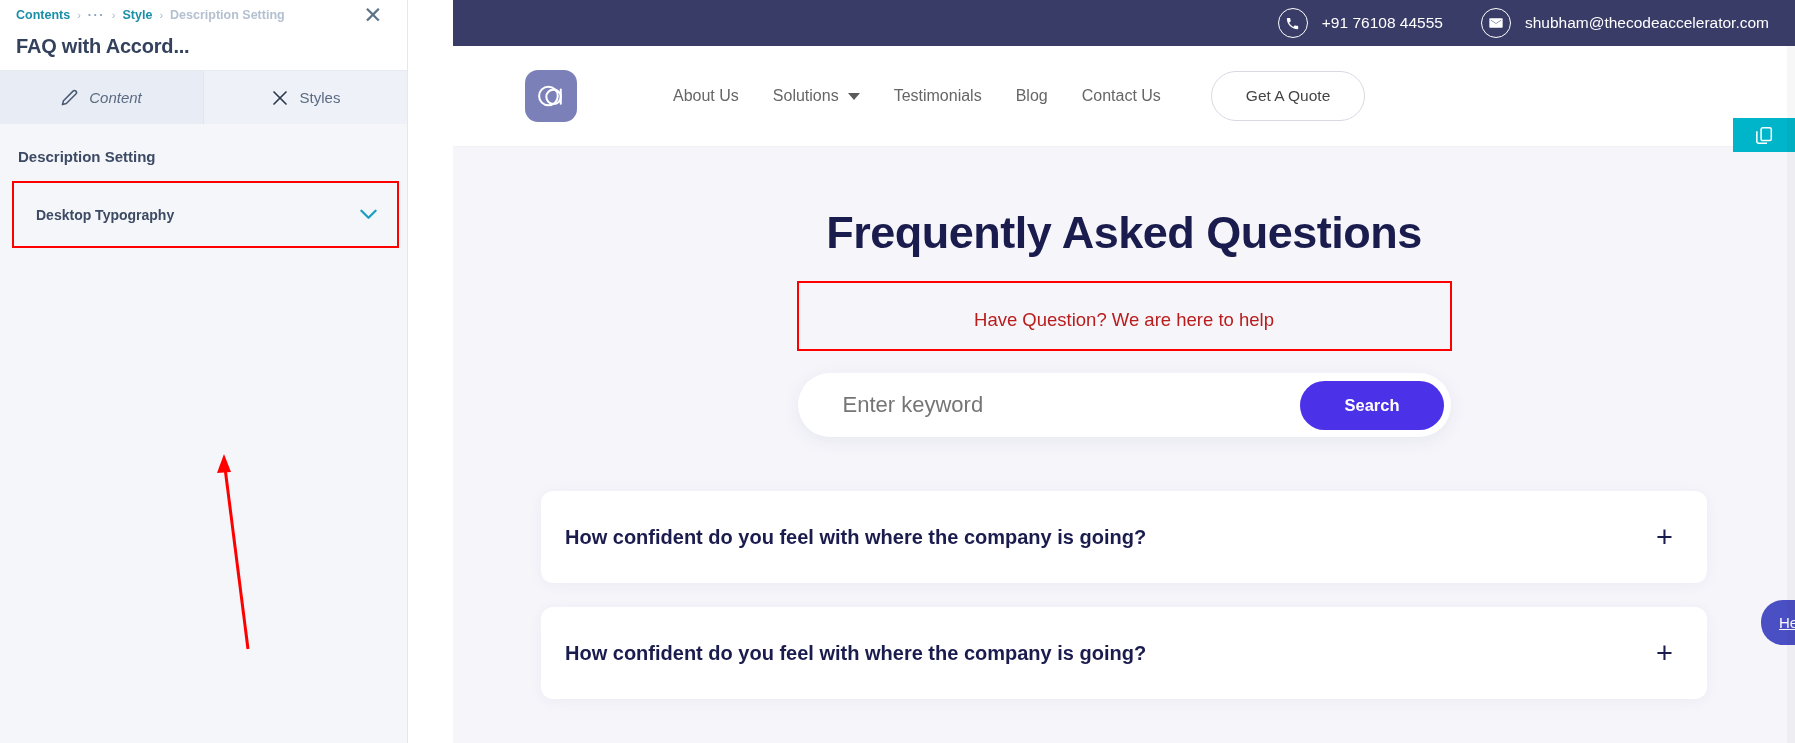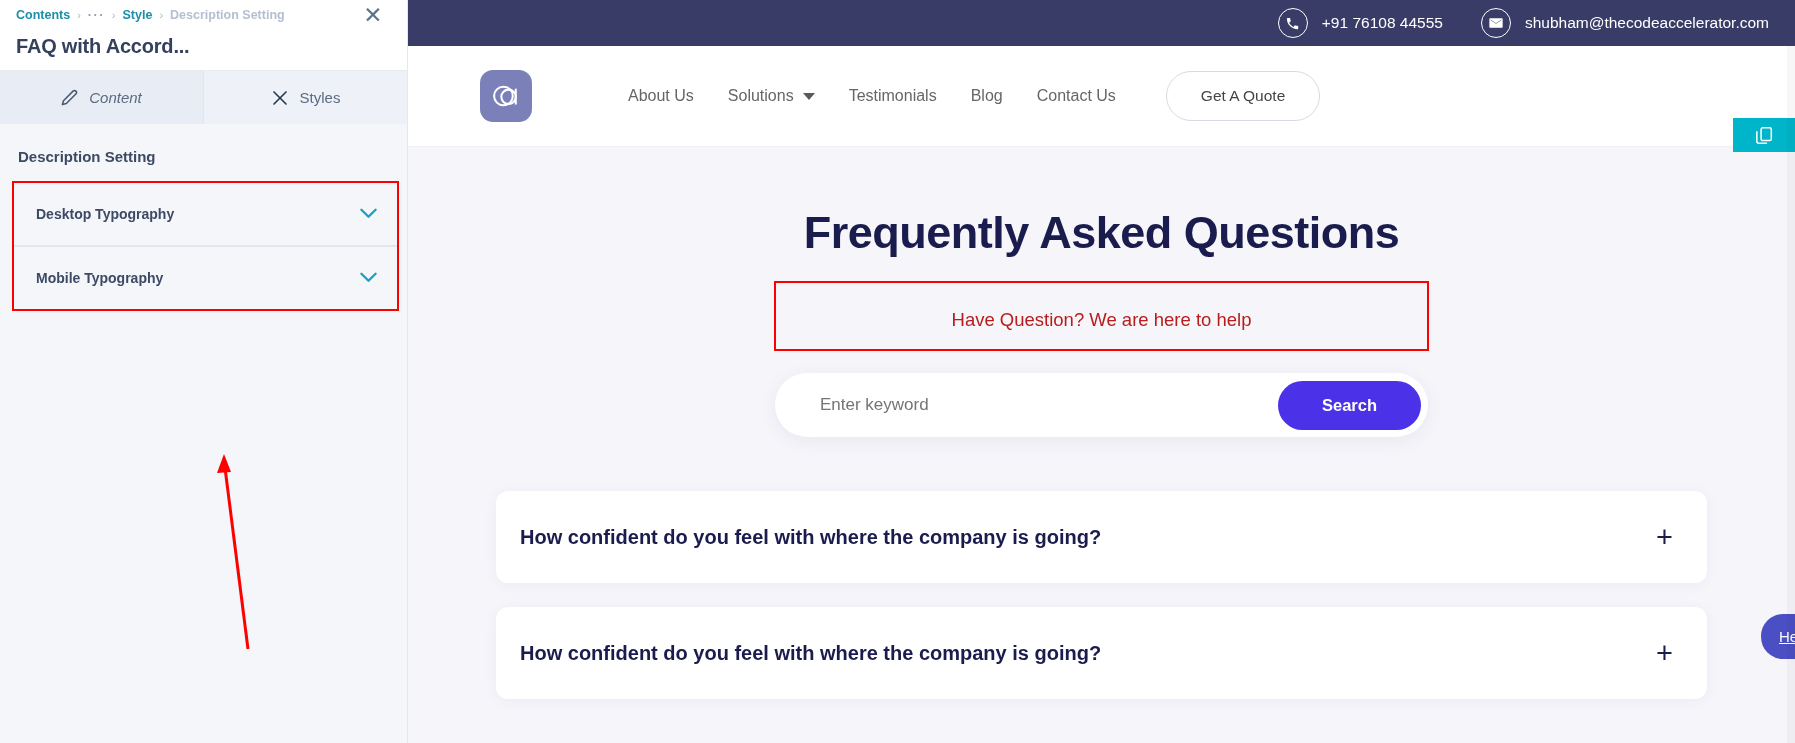--- a/index.html
+++ b/index.html
@@ -2,21 +2,21 @@
 <html><head>
 <meta charset="utf-8">
 <style>
   * { box-sizing: border-box; margin: 0; padding: 0; }
   html, body {
     width: 1795px; height: 743px;
     font-family: "Liberation Sans", sans-serif;
     overflow: hidden;
     background: #ffffff;
   }
-  .app { display: flex; width: 1795px; height: 743px; position: relative; }
+  .app { display: flex; width: 1795px; height: 743px; position: relative; gap: 45px; }
 
   
   .panel {
     width: 408px; height: 743px;
     background: #f4f6fa;
     border-right: 1px solid #e3e7ef;
     display: flex; flex-direction: column;
     position: relative;
     flex: 0 0 408px;
   }
@@ -158,21 +158,21 @@
 
   .search-wrap {
     margin: 22px auto 0 auto; width: 653px; height: 64px;
     background: #ffffff; border-radius: 34px;
     display: flex; align-items: center; justify-content: space-between;
     padding: 0 7px 0 0;
     box-shadow: 0 4px 18px rgba(60,60,120,0.07);
   }
   .search-input {
     border: none; outline: none; background: transparent;
-    font-size: 17px; color: #3b82f6; padding-left: 45px;
+    font-size: 22px; color: #3b82f6; padding-left: 45px;
     flex: 1; font-family: "Liberation Sans", sans-serif;
   }
   .search-btn {
     background: #4b31e8; color: #fff; border: none; cursor: pointer;
     border-radius: 30px; height: 49px; padding: 0 44px;
     font-size: 16.5px; font-weight: 700;
     font-family: "Liberation Sans", sans-serif;
   }
 
   .faq-list { margin-top: 54px; padding: 0 88px; }
@@ -180,21 +180,21 @@
     background: #ffffff; border-radius: 12px;
     height: 92px; margin-bottom: 24px;
     display: flex; align-items: center; justify-content: space-between;
     padding: 0 34px 0 24px;
     box-shadow: 0 2px 14px rgba(60,60,120,0.05);
   }
   .faq-q { font-size: 20px; font-weight: 700; color: #1b1c4e; }
   .faq-plus { font-size: 29px; color: #1b1c4e; font-weight: 400; cursor: pointer; line-height: 1; }
 
   .help-bubble {
-    position: absolute; right: 0; bottom: 84px;
+    position: absolute; right: 0; bottom: 98px;
     background: #4b4fc4; color: #fff;
     border-radius: 22px 0 0 22px;
     padding: 14px 12px 14px 18px;
     font-size: 15px; white-space: nowrap;
     overflow: hidden; width: 34px; text-decoration: underline;
   }
   .scroll-strip {
     position: absolute; right: 0; top: 46px; bottom: 0;
     width: 8px; background: rgba(0,0,0,0.03);
   }
@@ -245,28 +245,20 @@
 
       <div class="group-highlight">
         <div class="accordion-row">
           <span class="accordion-label">Desktop Typography</span>
           <span class="chev">
             <svg width="17" height="11" viewBox="0 0 18 11" fill="none" stroke="#1a9ec4" stroke-width="2.4" stroke-linecap="round" stroke-linejoin="round">
               <path d="M1.5 1.5 L9 9 L16.5 1.5"></path>
             </svg>
           </span>
         </div>
-        <div class="accordion-row">
-          <span class="accordion-label">Mobile Typography</span>
-          <span class="chev">
-            <svg width="17" height="11" viewBox="0 0 18 11" fill="none" stroke="#1a9ec4" stroke-width="2.4" stroke-linecap="round" stroke-linejoin="round">
-              <path d="M1.5 1.5 L9 9 L16.5 1.5"></path>
-            </svg>
-          </span>
-        </div>
       </div>
 
       <svg class="red-arrow" width="70" height="220" viewBox="0 0 70 220">
         <path d="M33 195 L9 6" stroke="#ff0000" stroke-width="3" fill="none"></path>
         <path d="M9 0 L2 19 L16 18 Z" fill="#ff0000"></path>
       </svg>
     </div>
   </aside>
 
   <main class="preview">

